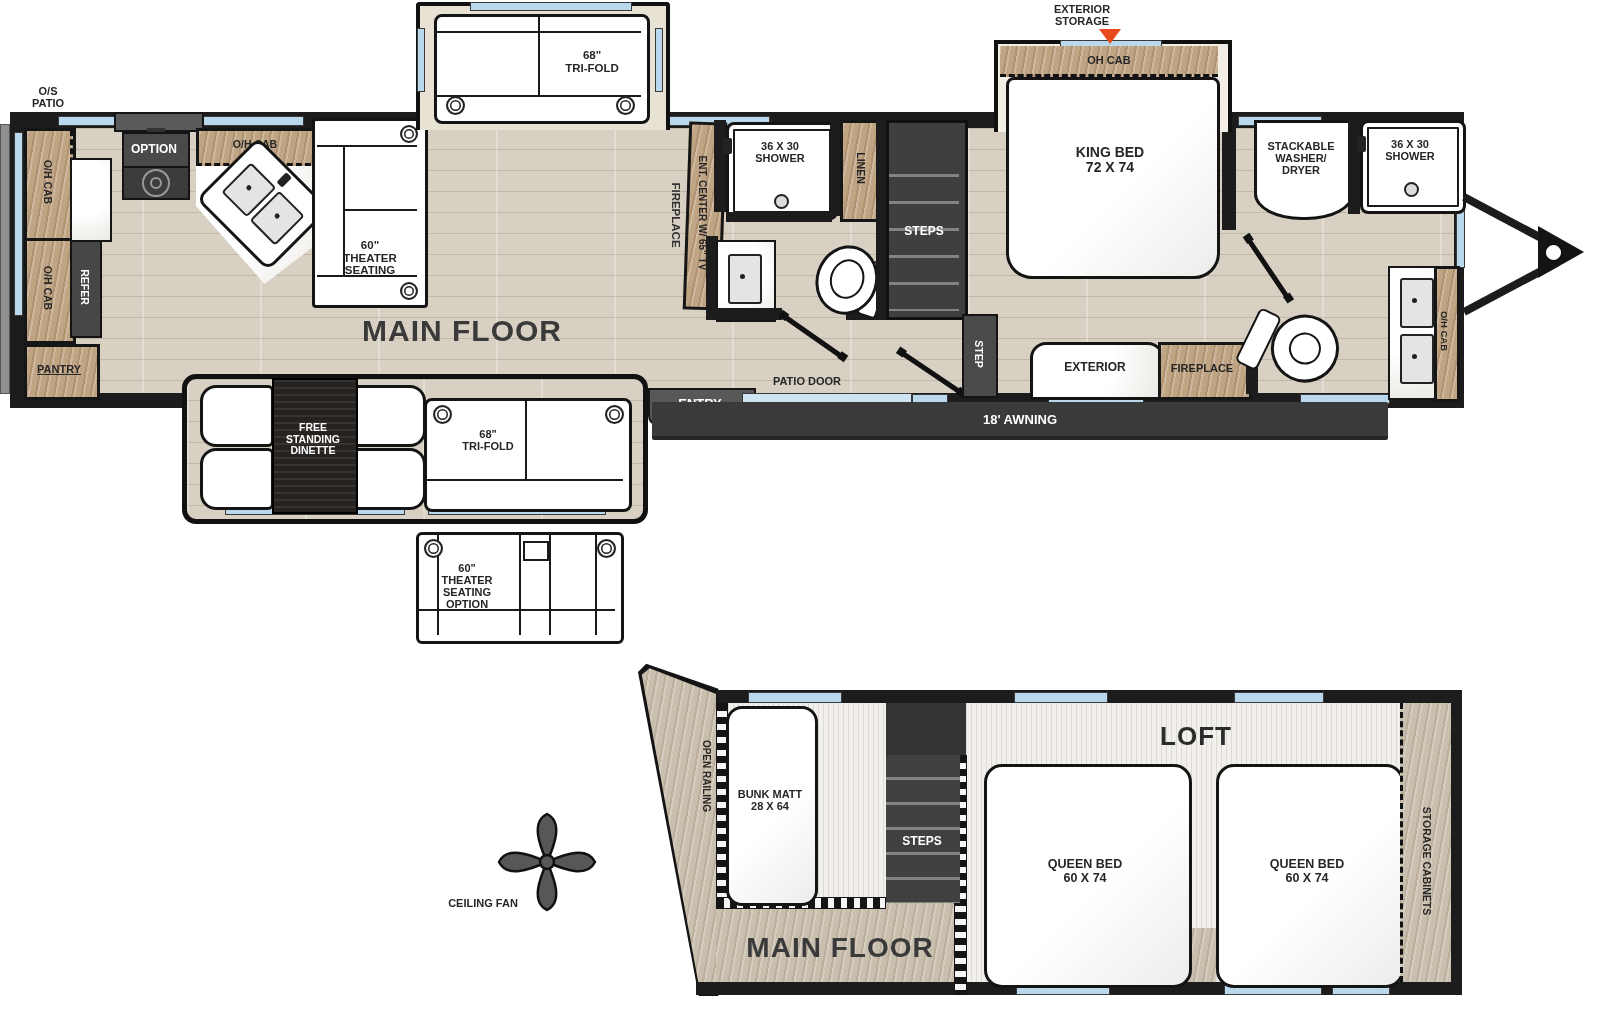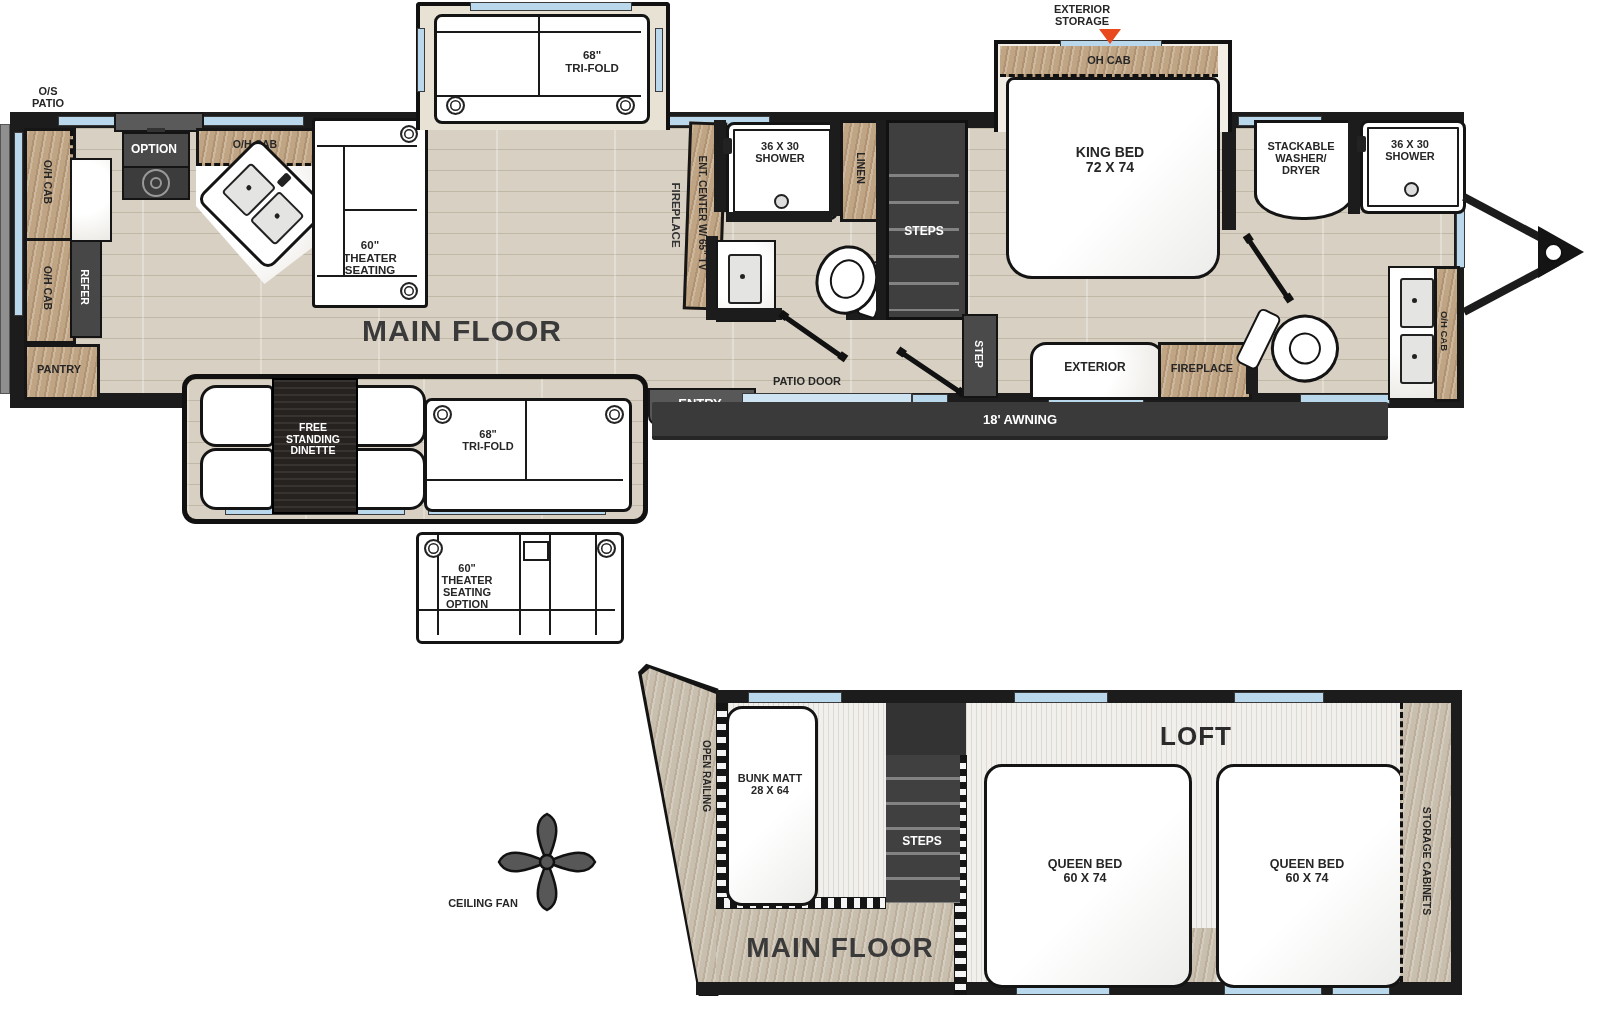--- a/index.html
+++ b/index.html
@@ -81,21 +81,21 @@
   <div class="v lbl" style="left:47px;top:182px;font-size:10.5px;">O/H CAB</div>
   <div class="v lbl" style="left:47px;top:288px;font-size:10.5px;">O/H CAB</div>
 
   <div class="mar" style="left:70px;top:158px;width:38px;height:80px;"></div>
   <div class="mar" style="left:196px;top:158px;width:118px;height:126px;border:none;clip-path:polygon(0 0,100% 0,100% 70%,58% 100%,0 38%);"></div>
 
   <div class="dk" style="left:70px;top:240px;width:28px;height:94px;"></div>
   <div class="v lbl lw" style="left:84px;top:287px;font-size:10.5px;">REFER</div>
 
   <div class="woodc" style="left:24px;top:344px;width:70px;height:50px;"></div>
-  <div class="c lbl" style="left:59px;top:369px;font-size:11px;">PANTRY</div>
+  <div class="c lbl" style="left:59px;top:369px;font-size:11px;text-decoration:underline;">PANTRY</div>
 
   <div class="dk" style="left:122px;top:132px;width:64px;height:34px;background:#4a4a4a;"></div>
   <div class="c lbl lw" style="left:154px;top:150px;font-size:12px;">OPTION</div>
   <div class="dk" style="left:122px;top:166px;width:64px;height:30px;background:#3c3c3c;"></div>
   <div class="abs" style="left:142px;top:169px;width:24px;height:24px;border:2px solid #999;border-radius:50%;"></div>
   <div class="abs" style="left:150px;top:177px;width:8px;height:8px;border:2px solid #999;border-radius:50%;"></div>
 
   <div class="woodc" style="left:196px;top:128px;width:118px;height:32px;border-bottom:3px dashed #111;"></div>
   <div class="c lbl" style="left:255px;top:145px;font-size:10.5px;">O/H CAB</div>
 
@@ -295,21 +295,21 @@
   <div class="win" style="left:1224px;top:984px;width:96px;height:9px;"></div>
   <div class="win" style="left:1332px;top:984px;width:56px;height:9px;"></div>
 
   <div class="ckv" style="left:716px;top:703px;width:10px;height:200px;"></div>
   <div class="ckh" style="left:716px;top:897px;width:168px;height:10px;"></div>
   <div class="ckv" style="left:954px;top:755px;width:11px;height:238px;"></div>
 
   <div class="v lbl" style="left:706px;top:776px;font-size:10px;">OPEN RAILING</div>
 
   <div class="wx" style="left:726px;top:706px;width:86px;height:194px;border-radius:16px;background:linear-gradient(135deg,#ffffff 55%,#ececea 100%);"></div>
-  <div class="c lbl" style="left:770px;top:784px;font-size:11px;">BUNK MATT
+  <div class="c lbl" style="left:770px;top:800px;font-size:11px;">BUNK MATT
 28 X 64</div>
 
   <div class="abs" style="left:886px;top:703px;width:80px;height:52px;background:#333;"></div>
   <div class="treads2" style="left:886px;top:755px;width:74px;height:148px;"></div>
   <div class="c lbl lw" style="left:922px;top:842px;font-size:12px;">STEPS</div>
 
   <div class="c lbl" style="left:1196px;top:736px;font-size:26px;letter-spacing:1px;color:#2b2b2b;">LOFT</div>
   <div class="wx" style="left:984px;top:764px;width:202px;height:218px;border-radius:18px;background:linear-gradient(135deg,#ffffff 55%,#ececea 100%);"></div>
   <div class="c lbl" style="left:1085px;top:872px;font-size:12.5px;">QUEEN BED
 60 X 74</div>

